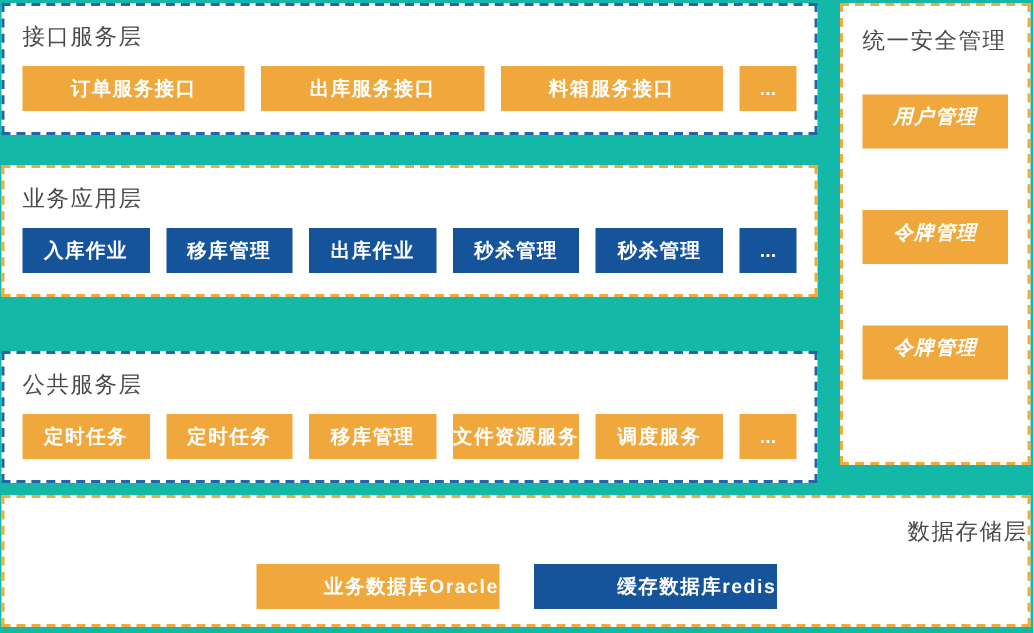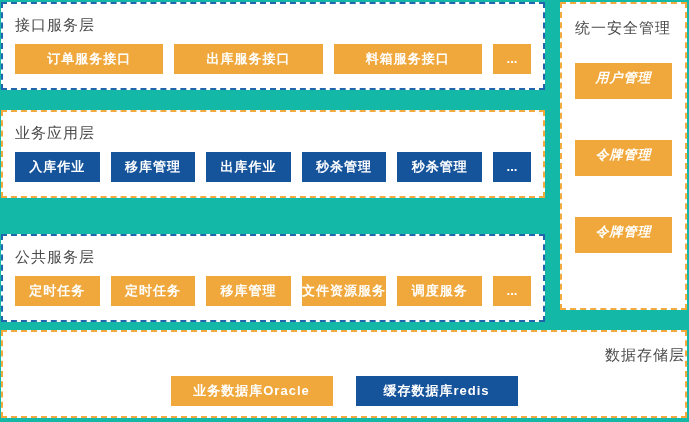--- a/index.html
+++ b/index.html
@@ -24,21 +24,21 @@
   .btn-row{display:flex;gap:11px;align-items:stretch;}
   .btn{height:30px;line-height:30px;text-align:center;color:#fff;font-size:13px;font-weight:bold;letter-spacing:1px;white-space:nowrap;}
   .btn.grow{flex:1 1 0;}
   .btn.more{flex:0 0 38px;font-weight:bold;letter-spacing:0;}
   .orange{background:var(--orange);}
   .blue{background:var(--blue);}
   .security .layer-title{margin-bottom:26px;}
   .security .btn{display:block;height:36px;line-height:29px;margin-bottom:41px;font-style:italic;}
   .storage .layer-title{text-align:right;margin-bottom:12px;}
   .storage-row{display:flex;justify-content:center;gap:23px;}
-  .storage-row .btn{width:162px;}
+  .storage-row .btn{width:162px;text-align:right;}
 </style>
 </head>
 <body>
 
 <div class="diagram">
 
   <section class="box border-blue sec0">
     <div class="layer-title">接口服务层</div>
     <div class="btn-row">
       <div class="btn orange grow">订单服务接口</div>

